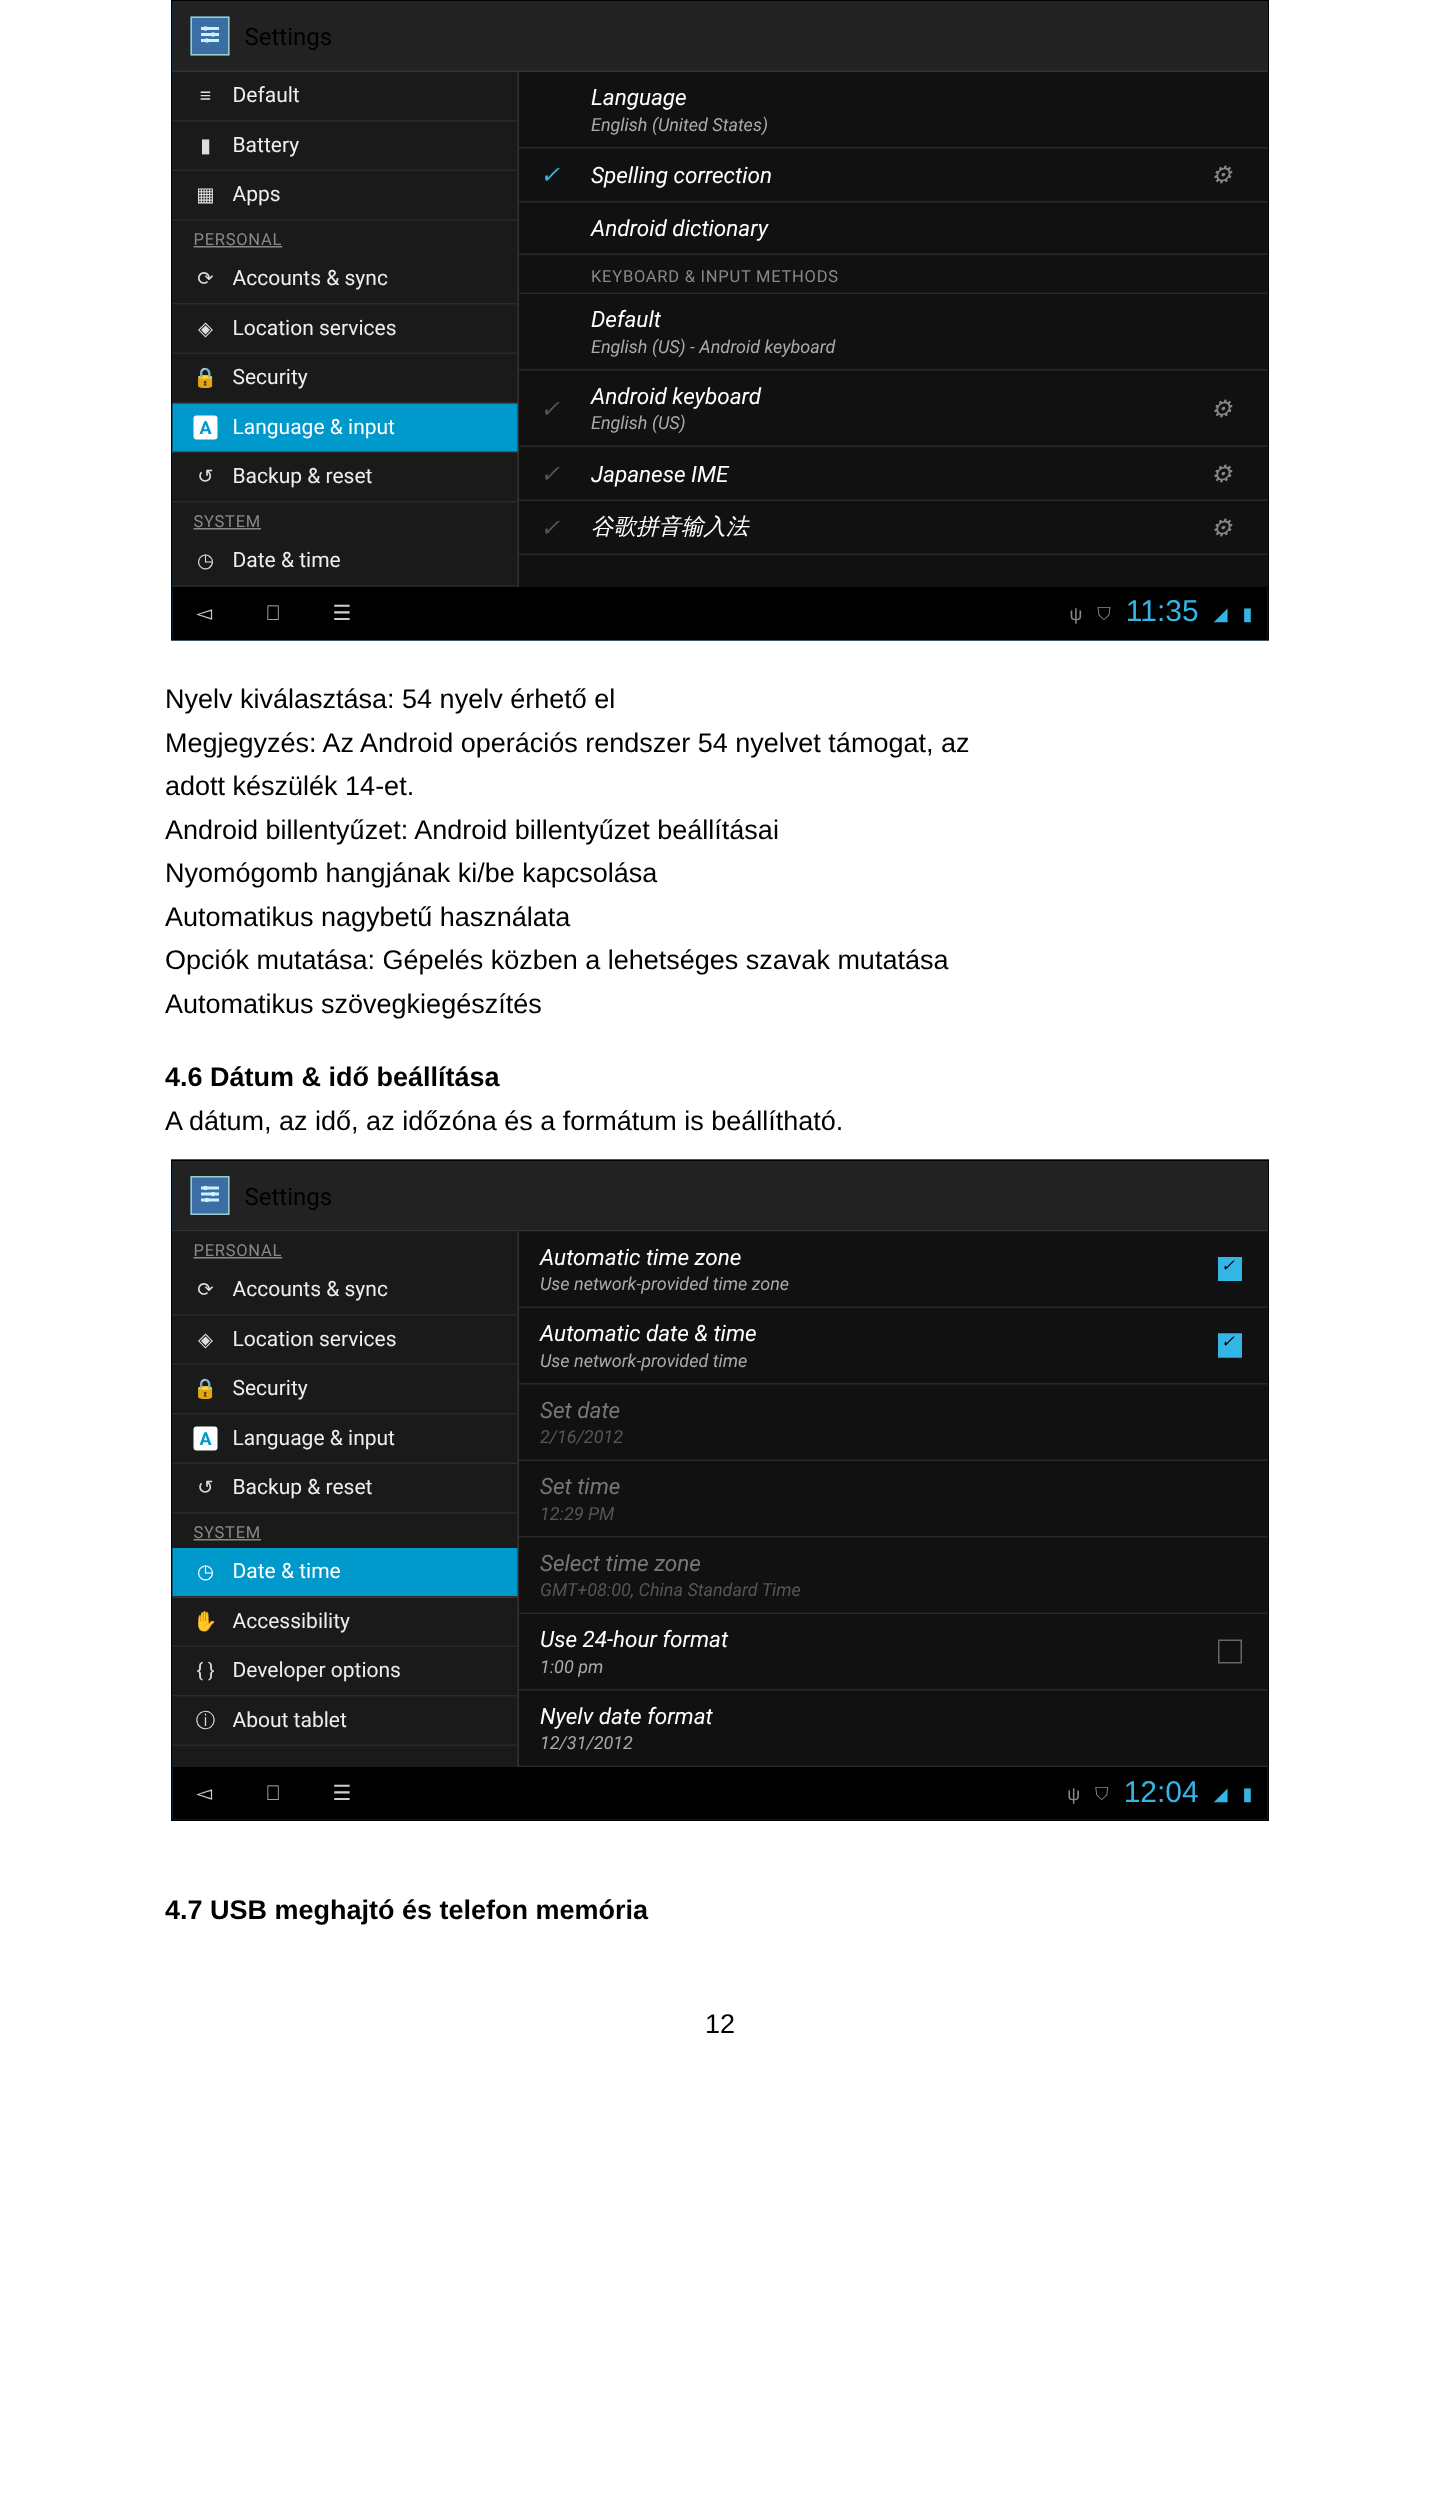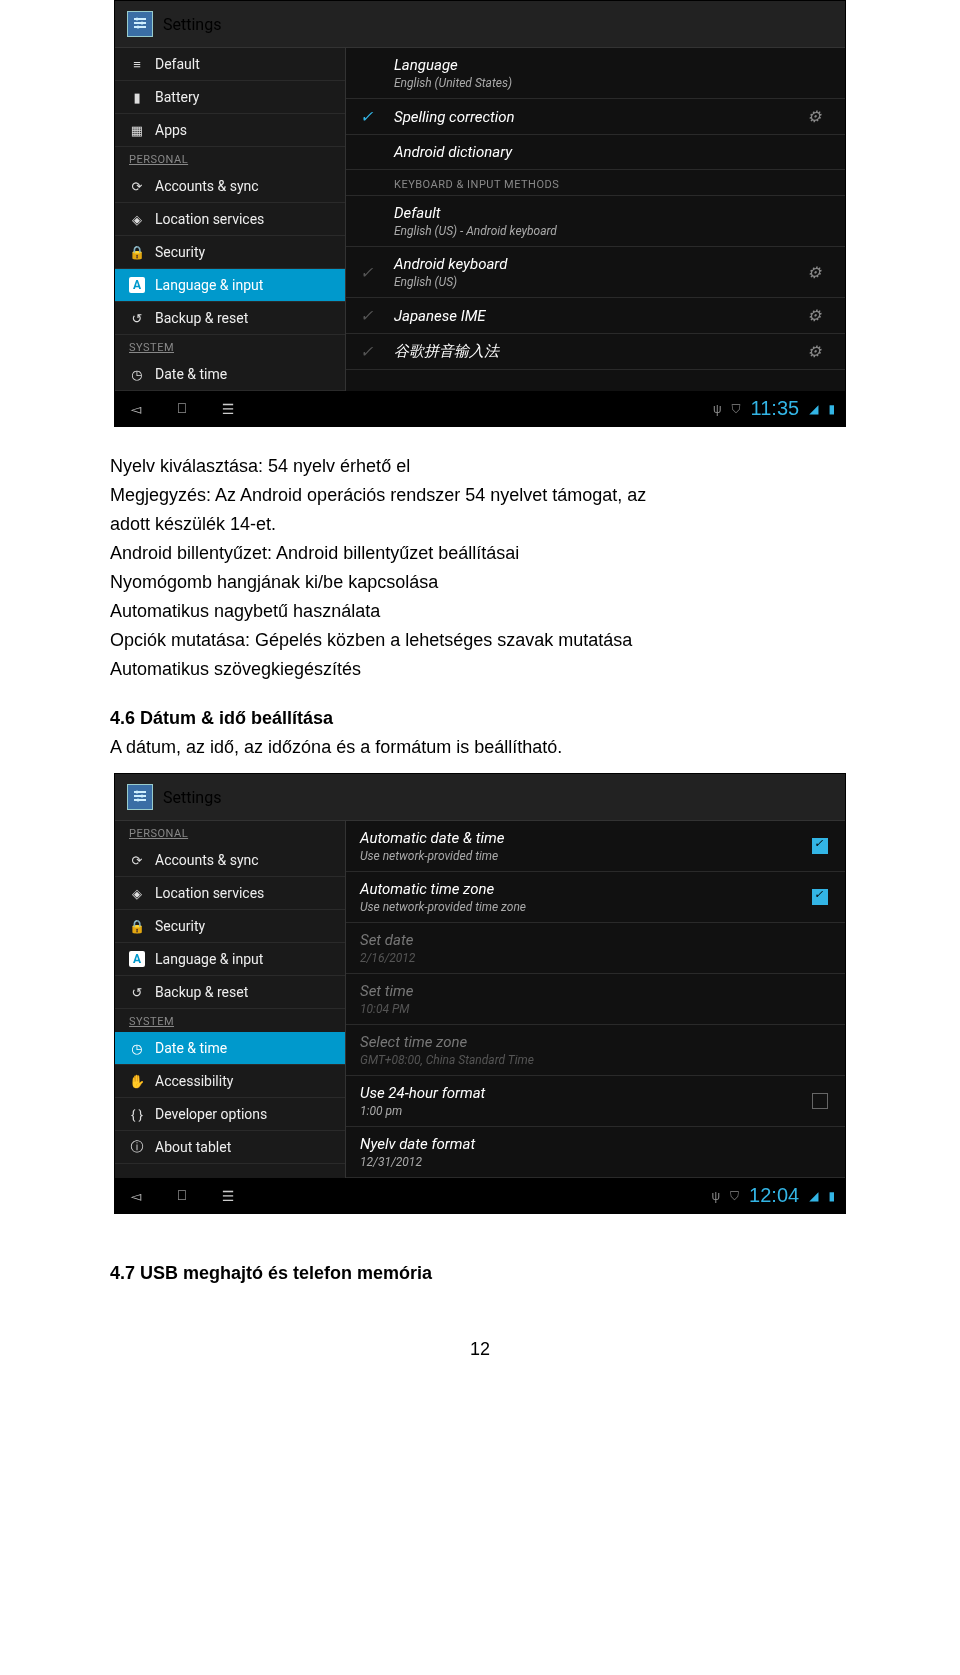--- a/index.html
+++ b/index.html
@@ -399,46 +399,46 @@
             <div class="side-item">
               <span class="side-icon">ⓘ</span>
               <span>About tablet</span>
             </div>
           </div>
       </div>
       <div class="content">
         <div id="s2content">
             <div class="row">
               <div class="labels">
-                <div class="lbl-main">Automatic date &amp; time</div>
-                <div class="lbl-sub">Use network-provided time</div>
+                <div class="lbl-main">Automatic time zone</div>
+                <div class="lbl-sub">Use network-provided time zone</div>
               </div>
               <span class="cbx">
                 <span class="cbx-box on"></span>
               </span>
             </div>
             <div class="row">
               <div class="labels">
-                <div class="lbl-main">Automatic time zone</div>
-                <div class="lbl-sub">Use network-provided time zone</div>
+                <div class="lbl-main">Automatic date &amp; time</div>
+                <div class="lbl-sub">Use network-provided time</div>
               </div>
               <span class="cbx">
                 <span class="cbx-box on"></span>
               </span>
             </div>
             <div class="row disabled">
               <div class="labels">
                 <div class="lbl-main">Set date</div>
                 <div class="lbl-sub">2/16/2012</div>
               </div>
             </div>
             <div class="row disabled">
               <div class="labels">
                 <div class="lbl-main">Set time</div>
-                <div class="lbl-sub">10:04 PM</div>
+                <div class="lbl-sub">12:29 PM</div>
               </div>
             </div>
             <div class="row disabled">
               <div class="labels">
                 <div class="lbl-main">Select time zone</div>
                 <div class="lbl-sub">GMT+08:00, China Standard Time</div>
               </div>
             </div>
             <div class="row">
               <div class="labels">

